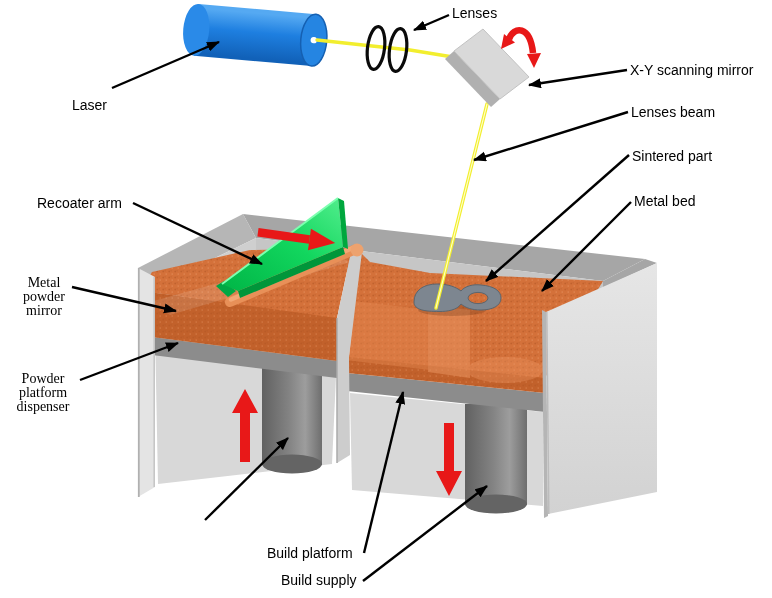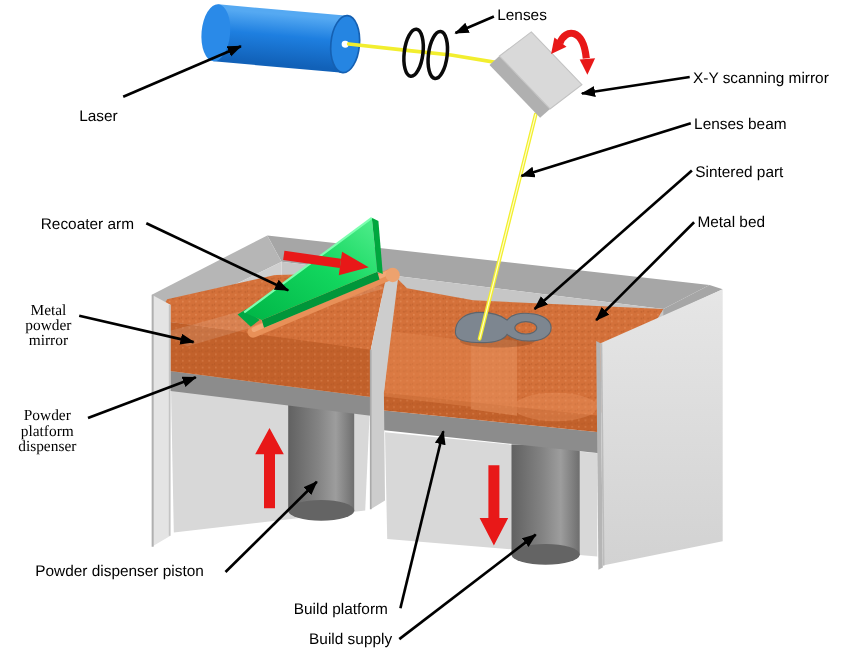--- a/index.html
+++ b/index.html
@@ -199,17 +199,16 @@
   <span>powder</span>
   <span>mirror</span>
 </div>
 
 <div class="lbl center" style="left:4px;top:372px;width:78px">
   <span>Powder</span>
   <span>platform</span>
   <span>dispenser</span>
 </div>
 
-<div class="lbl" style="left:32px;top:512px">Powder dispenser piston</div>
 <div class="lbl" style="left:267px;top:546px">Build platform</div>
 <div class="lbl" style="left:281px;top:573px">Build supply</div>
 
 </div>
 
 </body></html>

